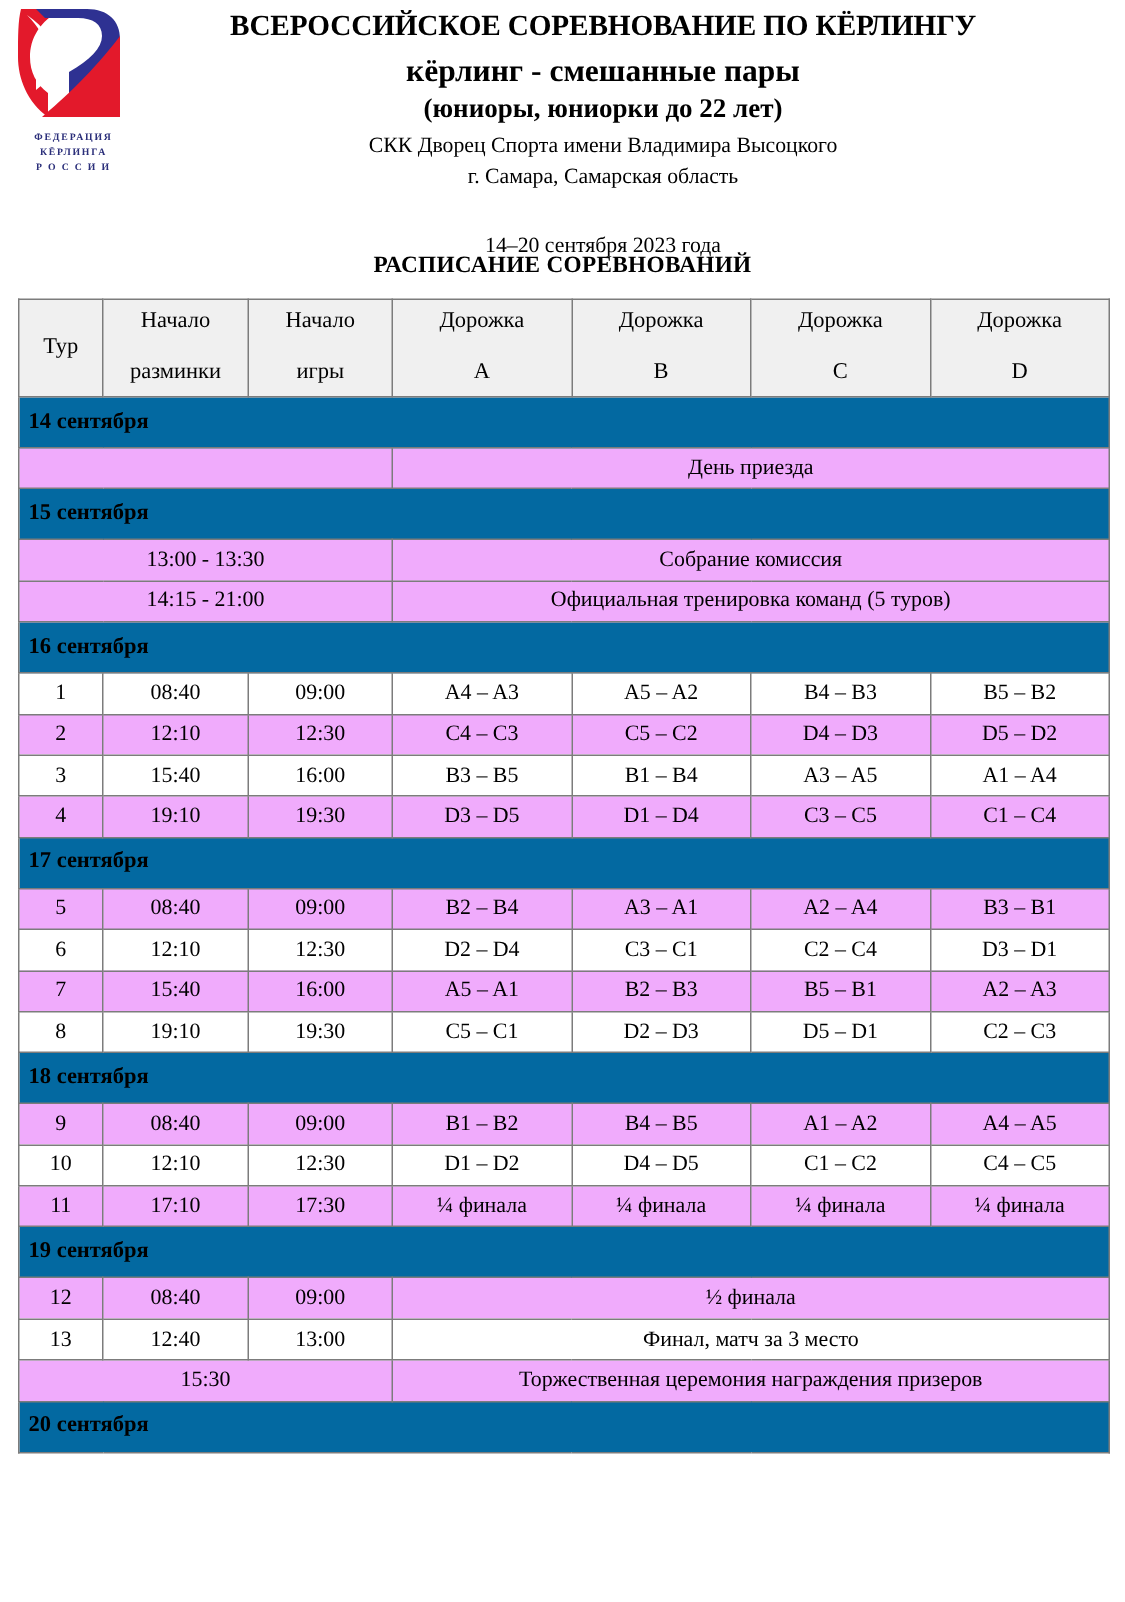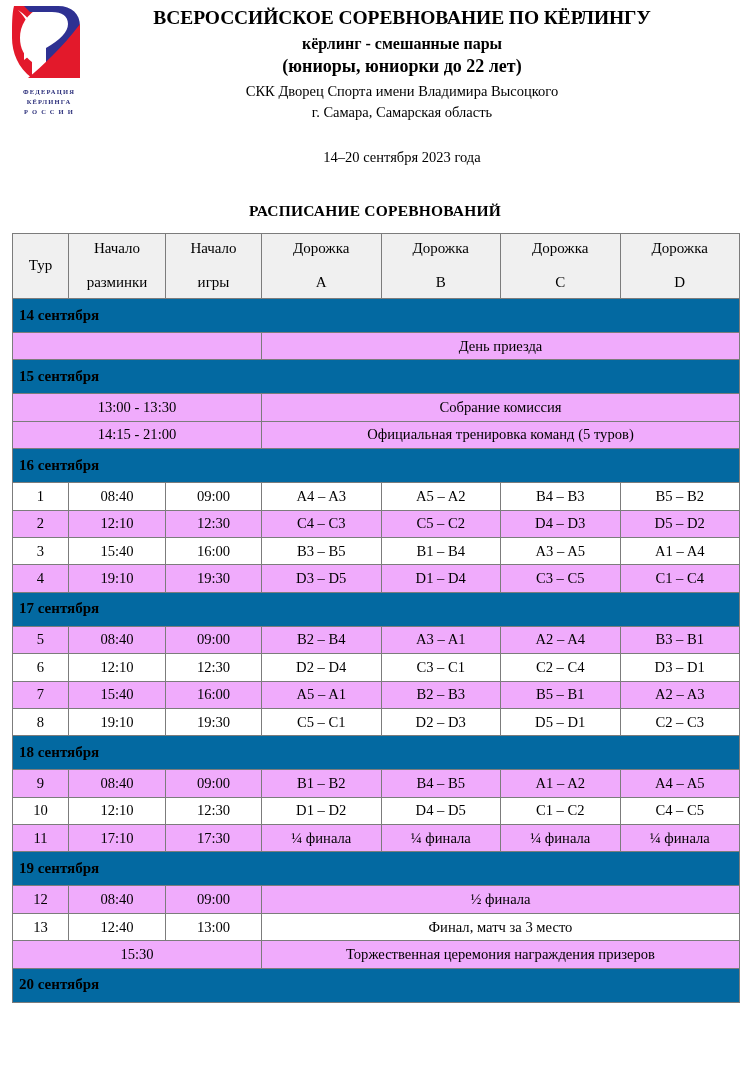--- a/index.html
+++ b/index.html
@@ -55,21 +55,21 @@
     padding-right: 10px;
     text-align: center;
   }
   .t-main {
     font-size: 19.5px;
     font-weight: bold;
     line-height: 1.22;
     letter-spacing: -0.1px;
   }
   .t-sub1 {
-    font-size: 16px;
+    font-size: 21px;
     font-weight: bold;
     line-height: 1.3;
     margin-top: 4px;
   }
   .t-sub2 {
     font-size: 18px;
     font-weight: bold;
     line-height: 1.3;
   }
   .t-venue {
@@ -86,21 +86,20 @@
     line-height: 1.45;
     margin-top: 24px;
   }
 
   
   .sched-caption {
     text-align: center;
     font-size: 15.5px;
     font-weight: bold;
     letter-spacing: 0.2px;
-    margin-top: 34px;
     margin-bottom: 13px;
   }
 
   
   .table-wrap {
     padding: 0 11px 0 12px;
     border-radius: 25px;
   }
   table.sched {
     border-collapse: collapse;

